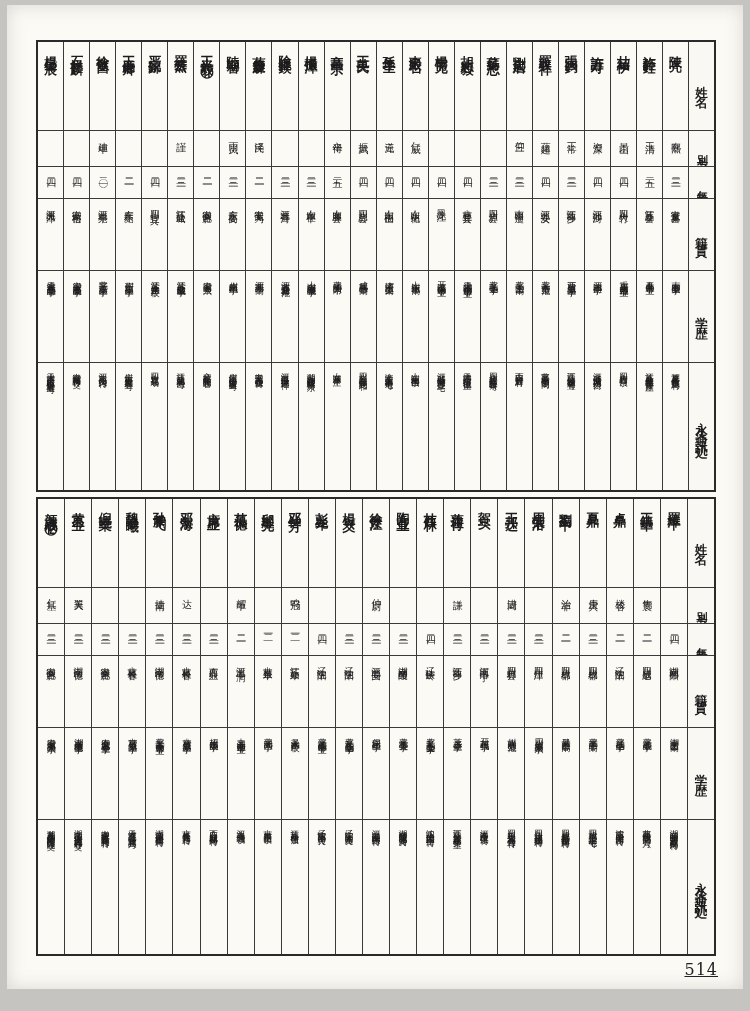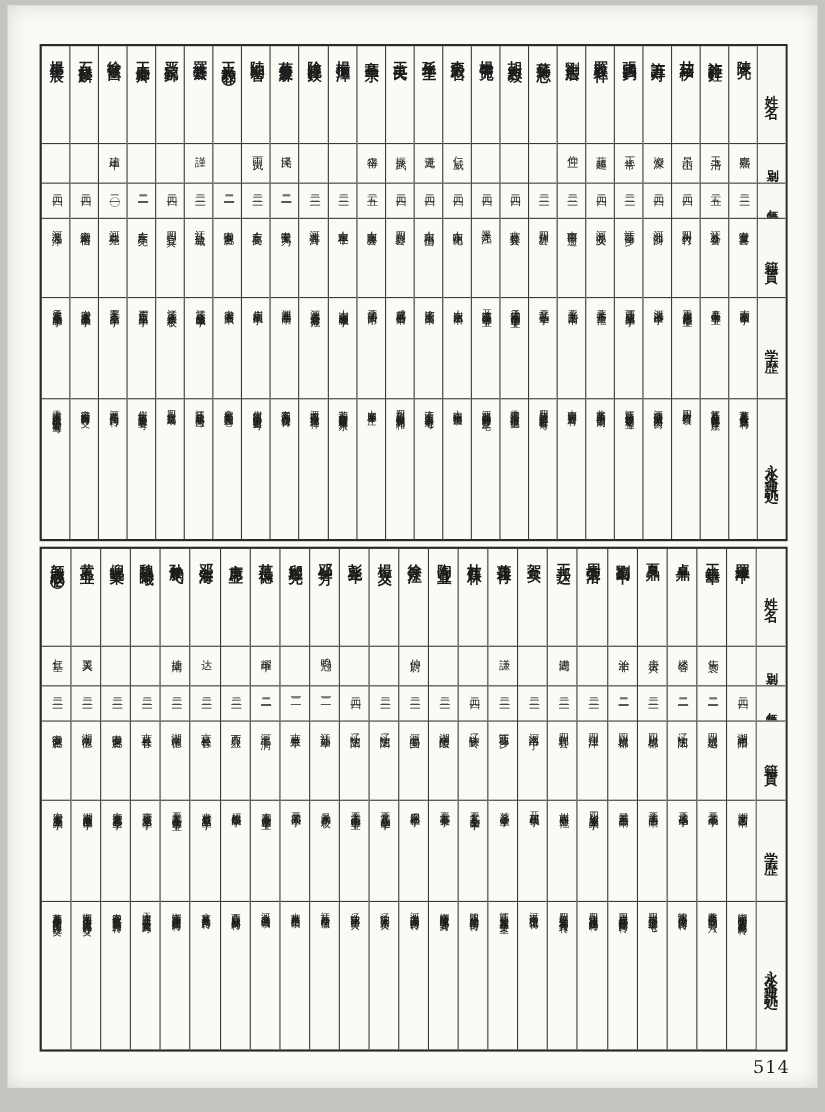--- a/index.html
+++ b/index.html
@@ -54,20 +54,21 @@
   .header-col .row-name .v{letter-spacing:10px;}
   .header-col .row-alias .v{letter-spacing:3px;font-size:11px;}
   .header-col .row-age .v{letter-spacing:2px;font-size:11px;}
   .header-col .row-native .v{letter-spacing:8px;}
   .header-col .row-edu .v{letter-spacing:10px;}
   .header-col .row-addr .v{letter-spacing:6px;}
   .page-number{
     position:absolute;right:25px;bottom:10px;
     font-size:16px;letter-spacing:1px;color:#222;
     font-family:"DejaVu Serif","Liberation Serif",serif;
+    text-decoration:underline;
   }
 </style>
 </head>
 <body>
 
 <div class="page">
   <div class="table sec-top">
       <div class="col header-col">
         <div class="cell row-name">
           <div class="v">姓名</div>

